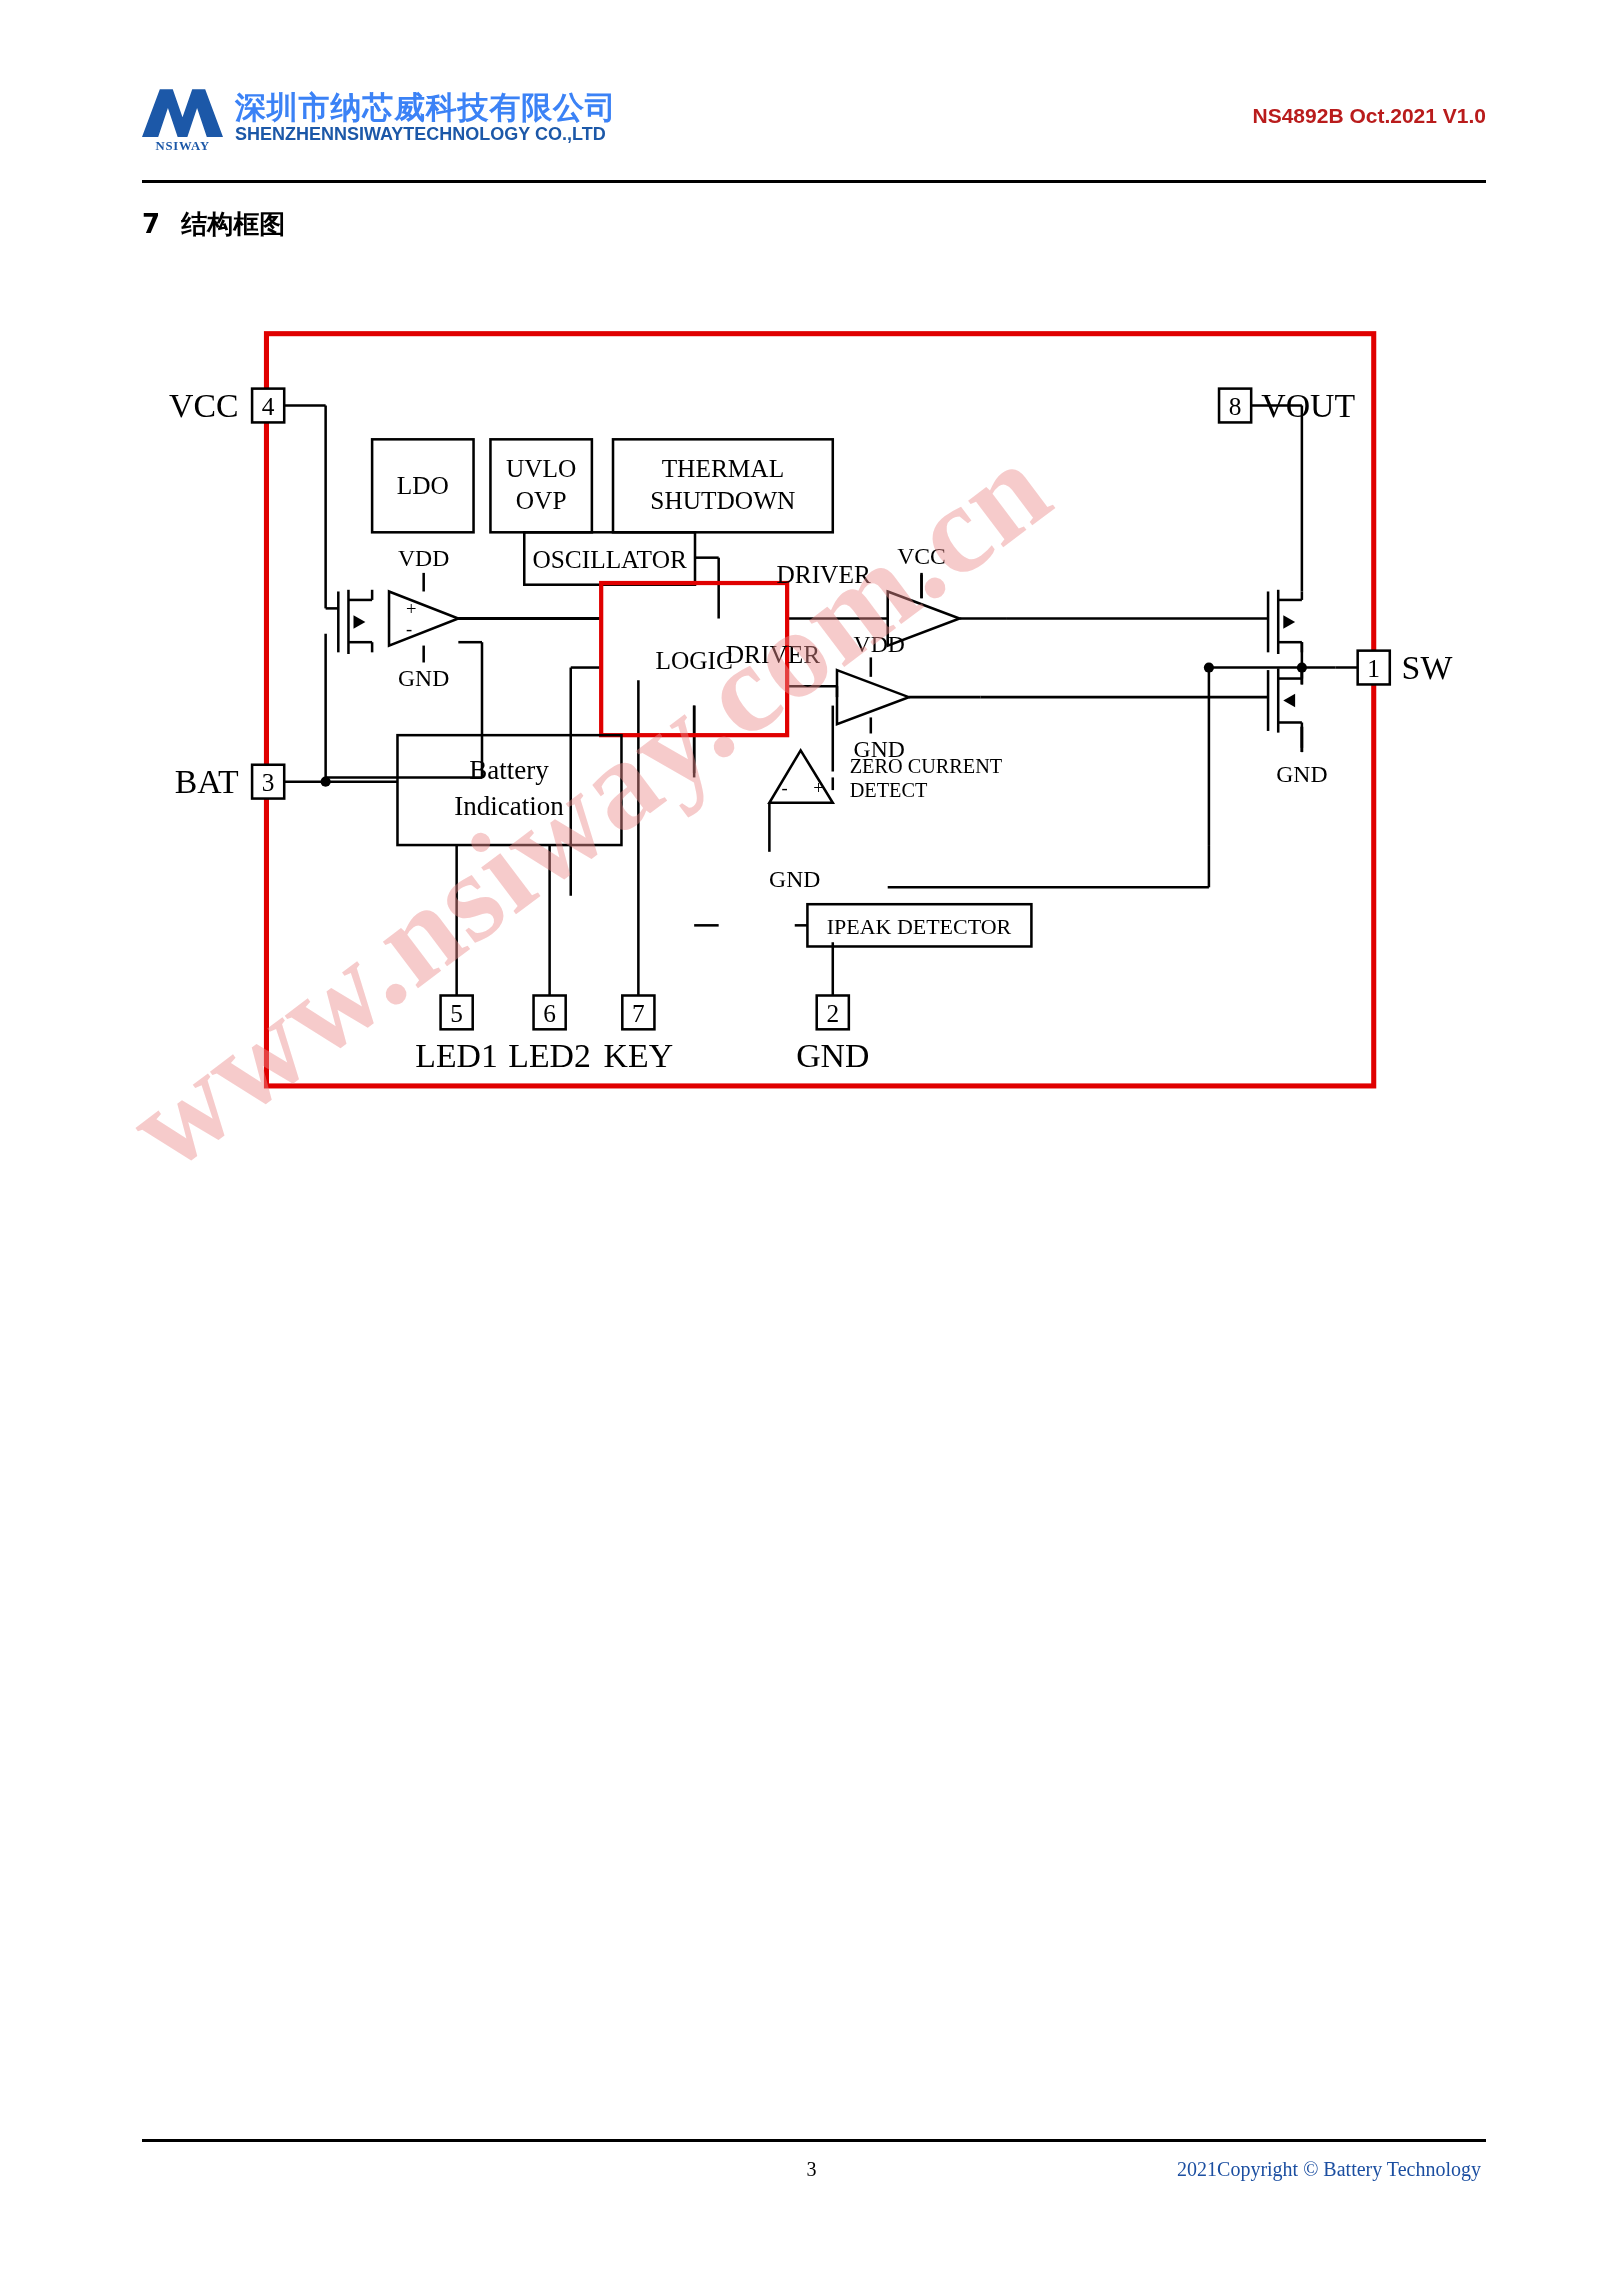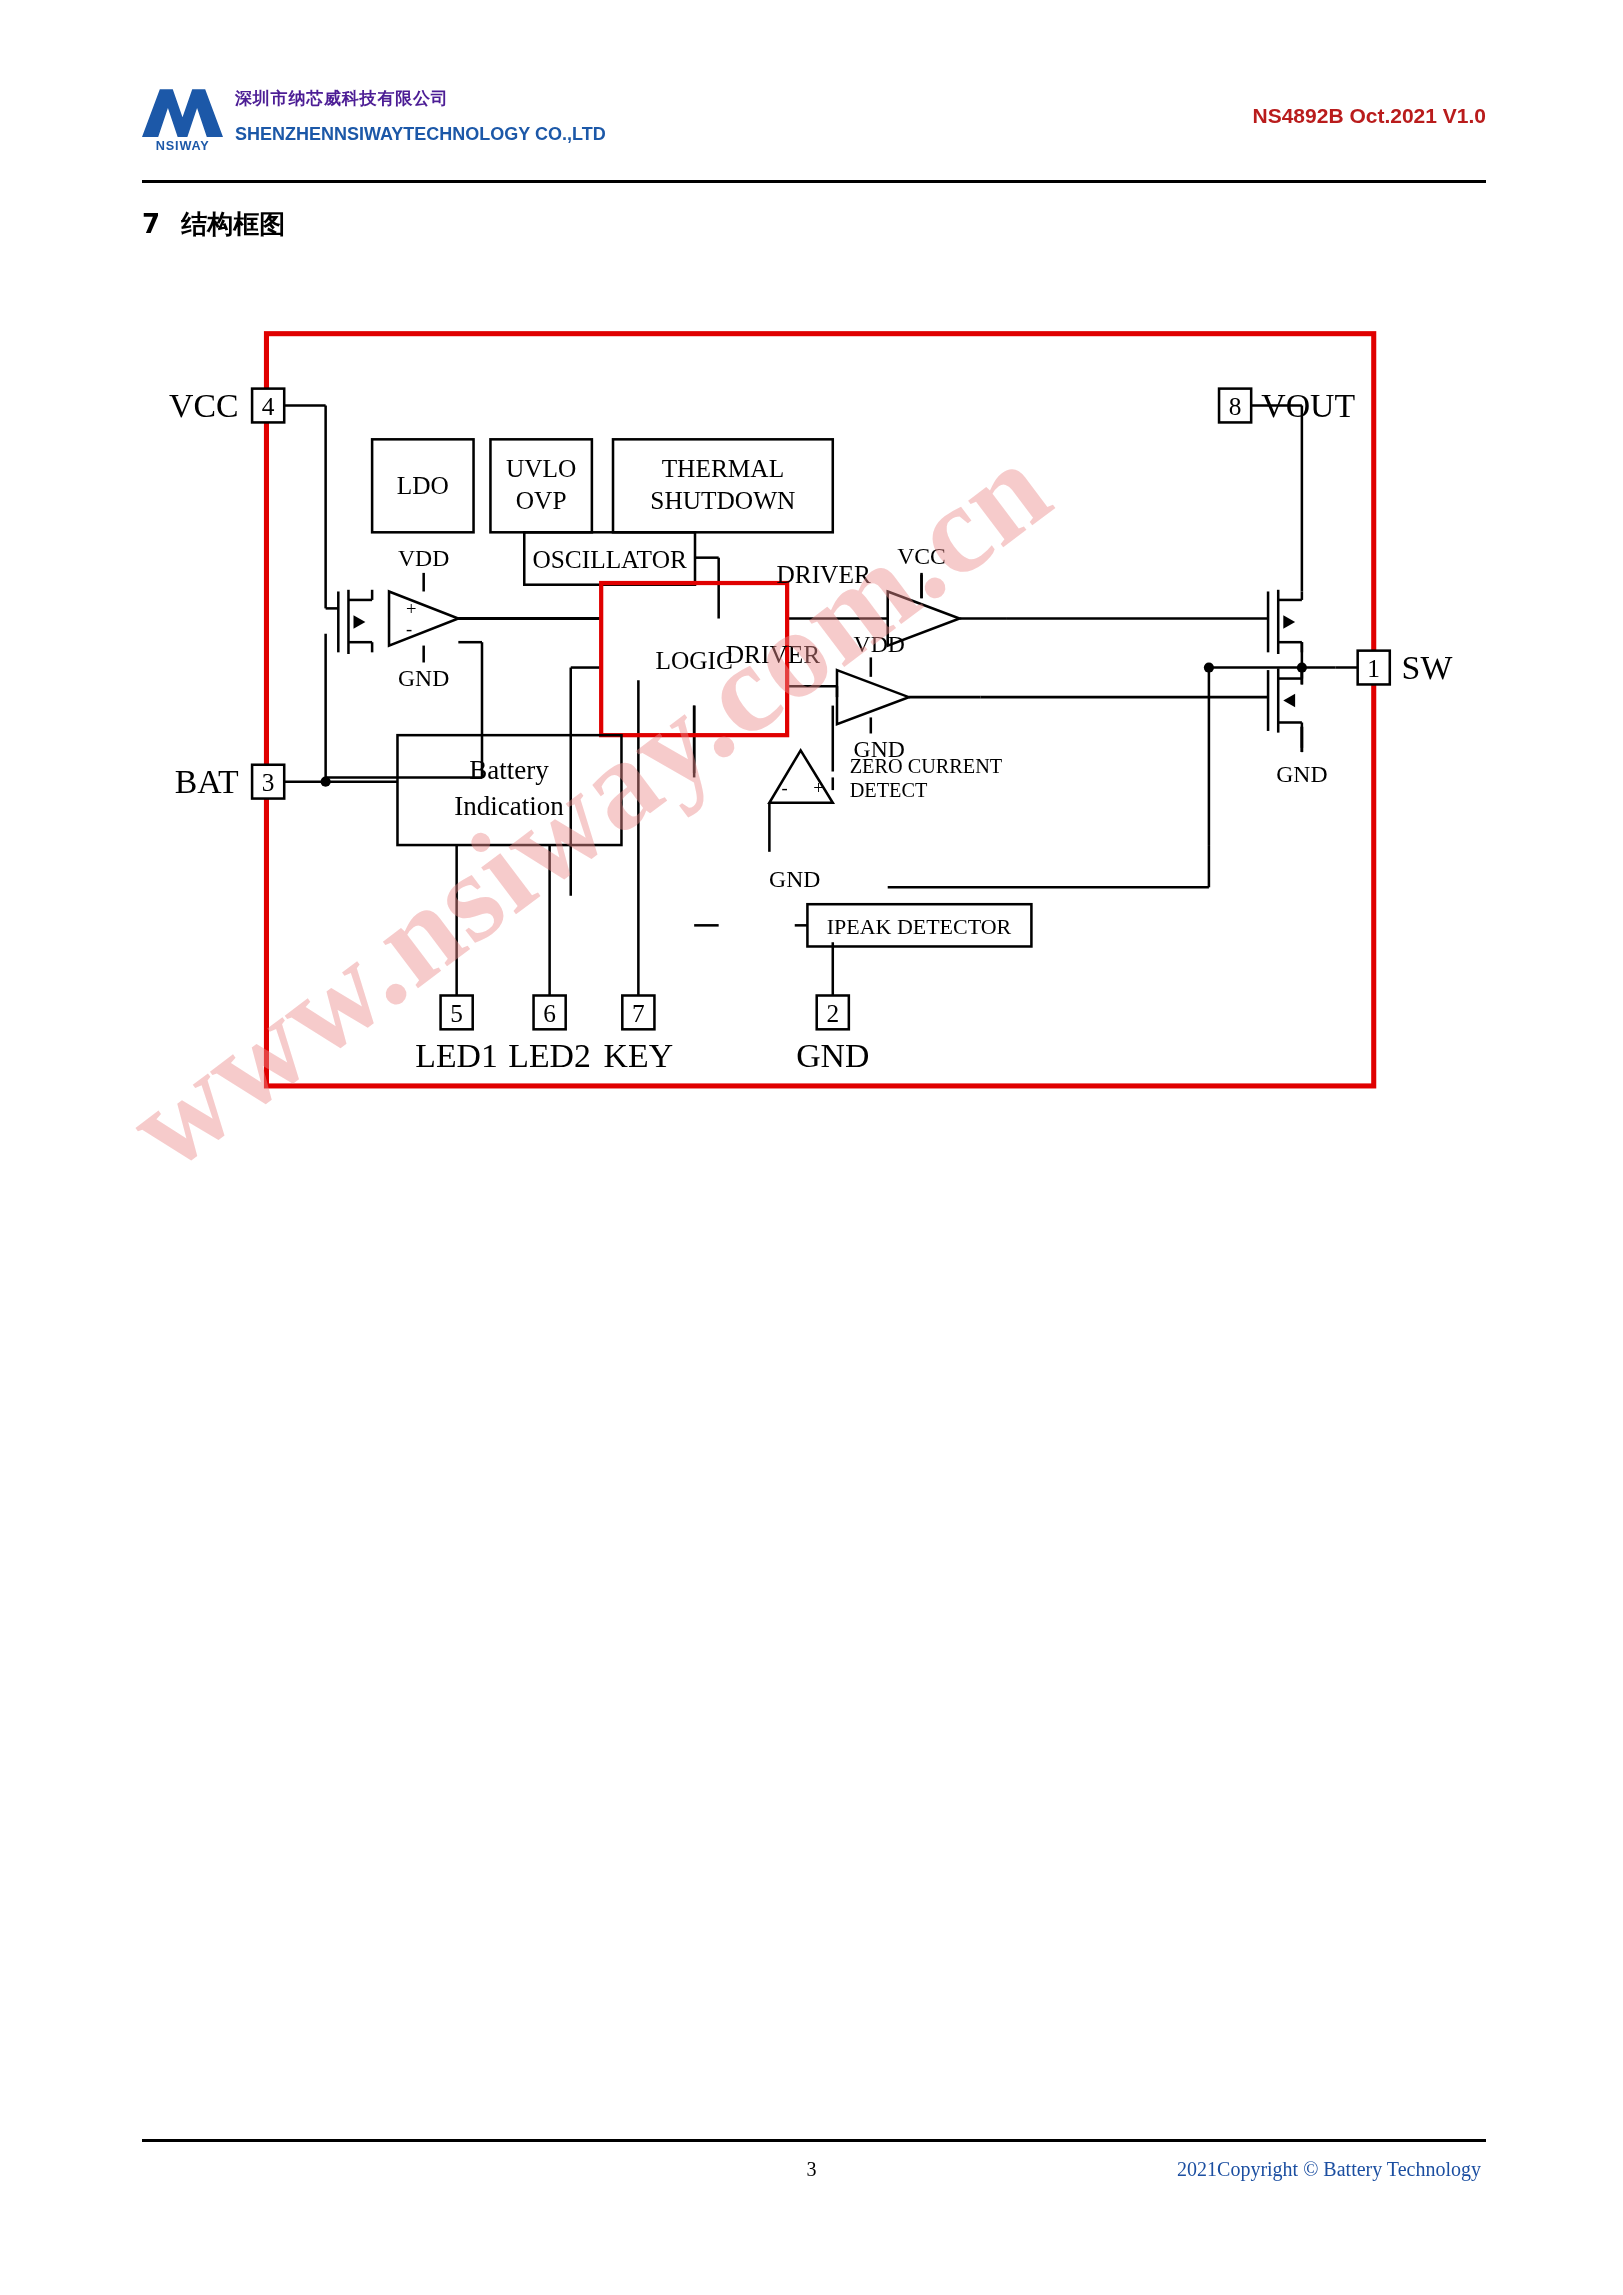--- a/index.html
+++ b/index.html
@@ -25,26 +25,26 @@
   .logo-mark{
     width:81px;height:69px;position:relative;
   }
   .logo-letters{
     position:absolute;left:0;top:0;width:81px;height:52px;
     background:#1c58a8;
     clip-path:polygon(0% 100%, 22% 8%, 38% 8%, 50% 62%, 62% 8%, 78% 8%, 100% 100%, 80% 100%, 68% 44%, 56% 100%, 44% 100%, 32% 44%, 20% 100%);
   }
   .logo-text{
     position:absolute;left:1.7px;top:54px;width:78px;text-align:center;
-    font-family:Liberation Sans, sans-serif;font-size:12.7px;font-weight:bold;color:#1c58a8;letter-spacing:0.8px;
+    font-family:Liberation Serif, serif;font-size:12.7px;font-weight:bold;color:#1c58a8;letter-spacing:0.8px;
   }
   .cn-company{
     position:absolute;left:93px;top:1.7px;
     font-family:"DejaVu Sans", sans-serif;
-    font-size:17px;font-weight:bold;color:#4c1d95;letter-spacing:0.8px;
+    font-size:31px;font-weight:bold;color:#3b82f6;letter-spacing:0.8px;
   }
   .en-company{
     position:absolute;left:93px;top:39px;
     font-family:"Liberation Sans", sans-serif;
     font-size:18px;font-weight:bold;color:#1c58a8;letter-spacing:0px;
   }
   .doc-id{
     position:absolute;right:0;top:18.6px;
     font-family:"Liberation Sans", sans-serif;
     font-size:21px;font-weight:bold;color:#b91c1c;

